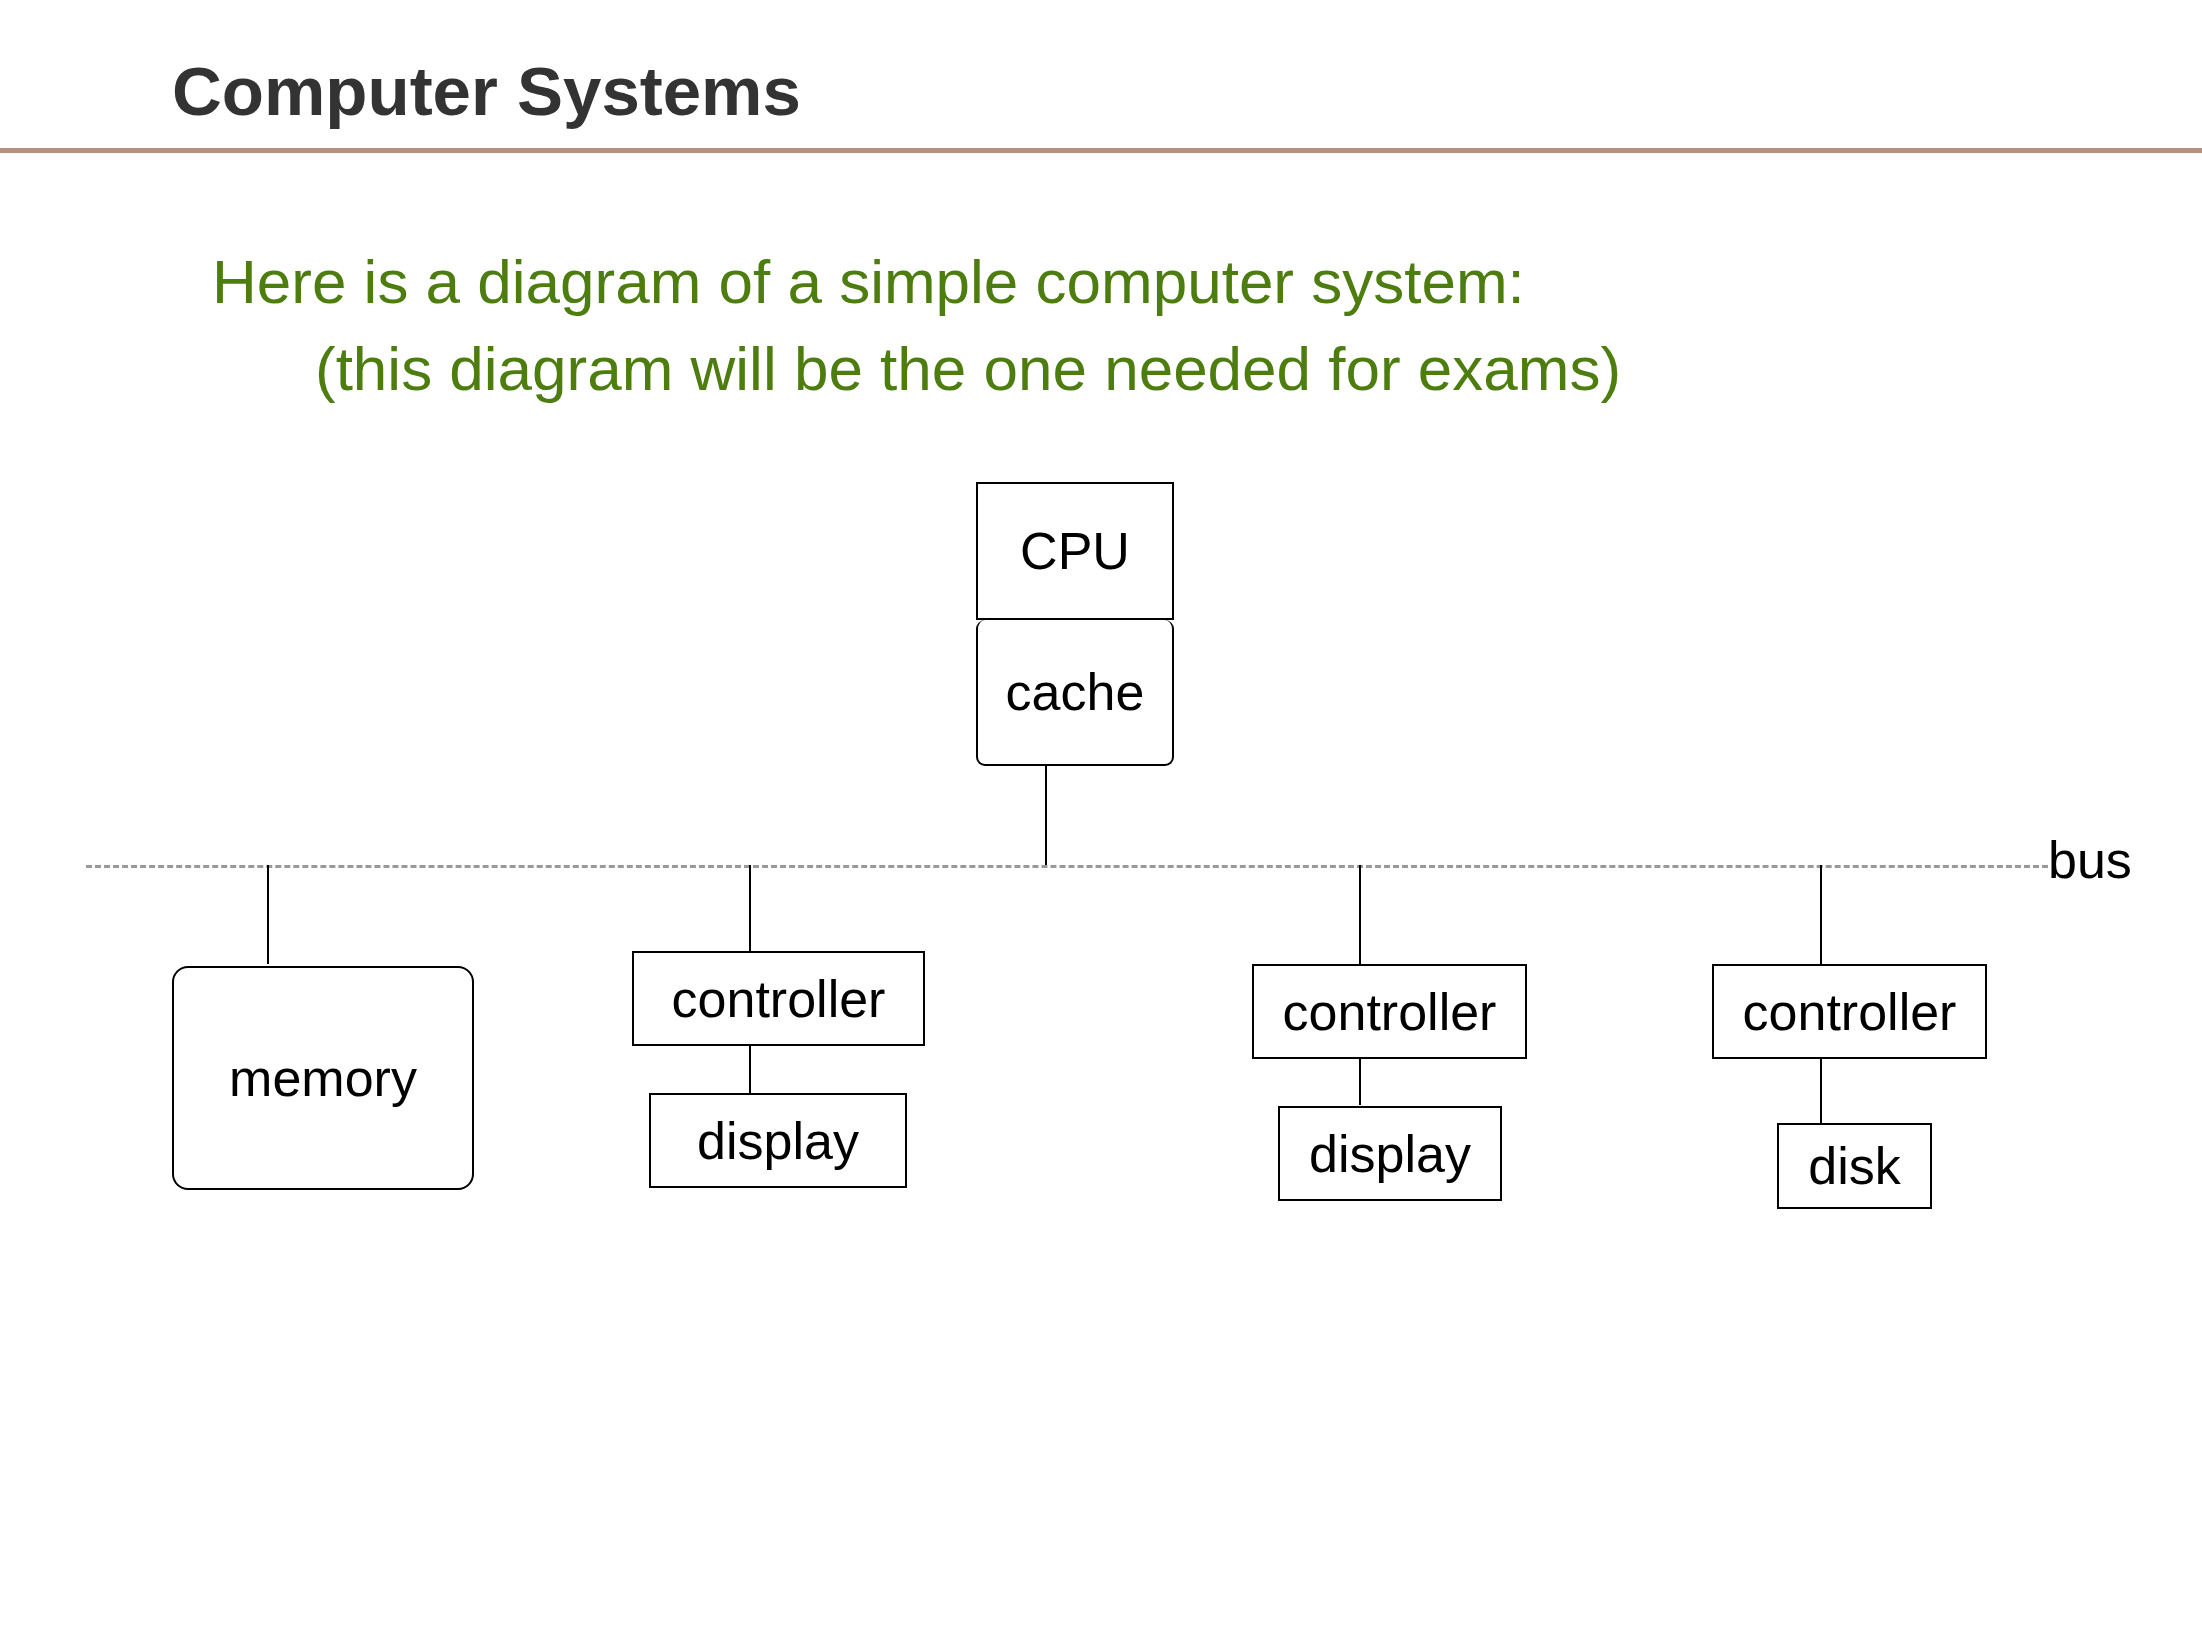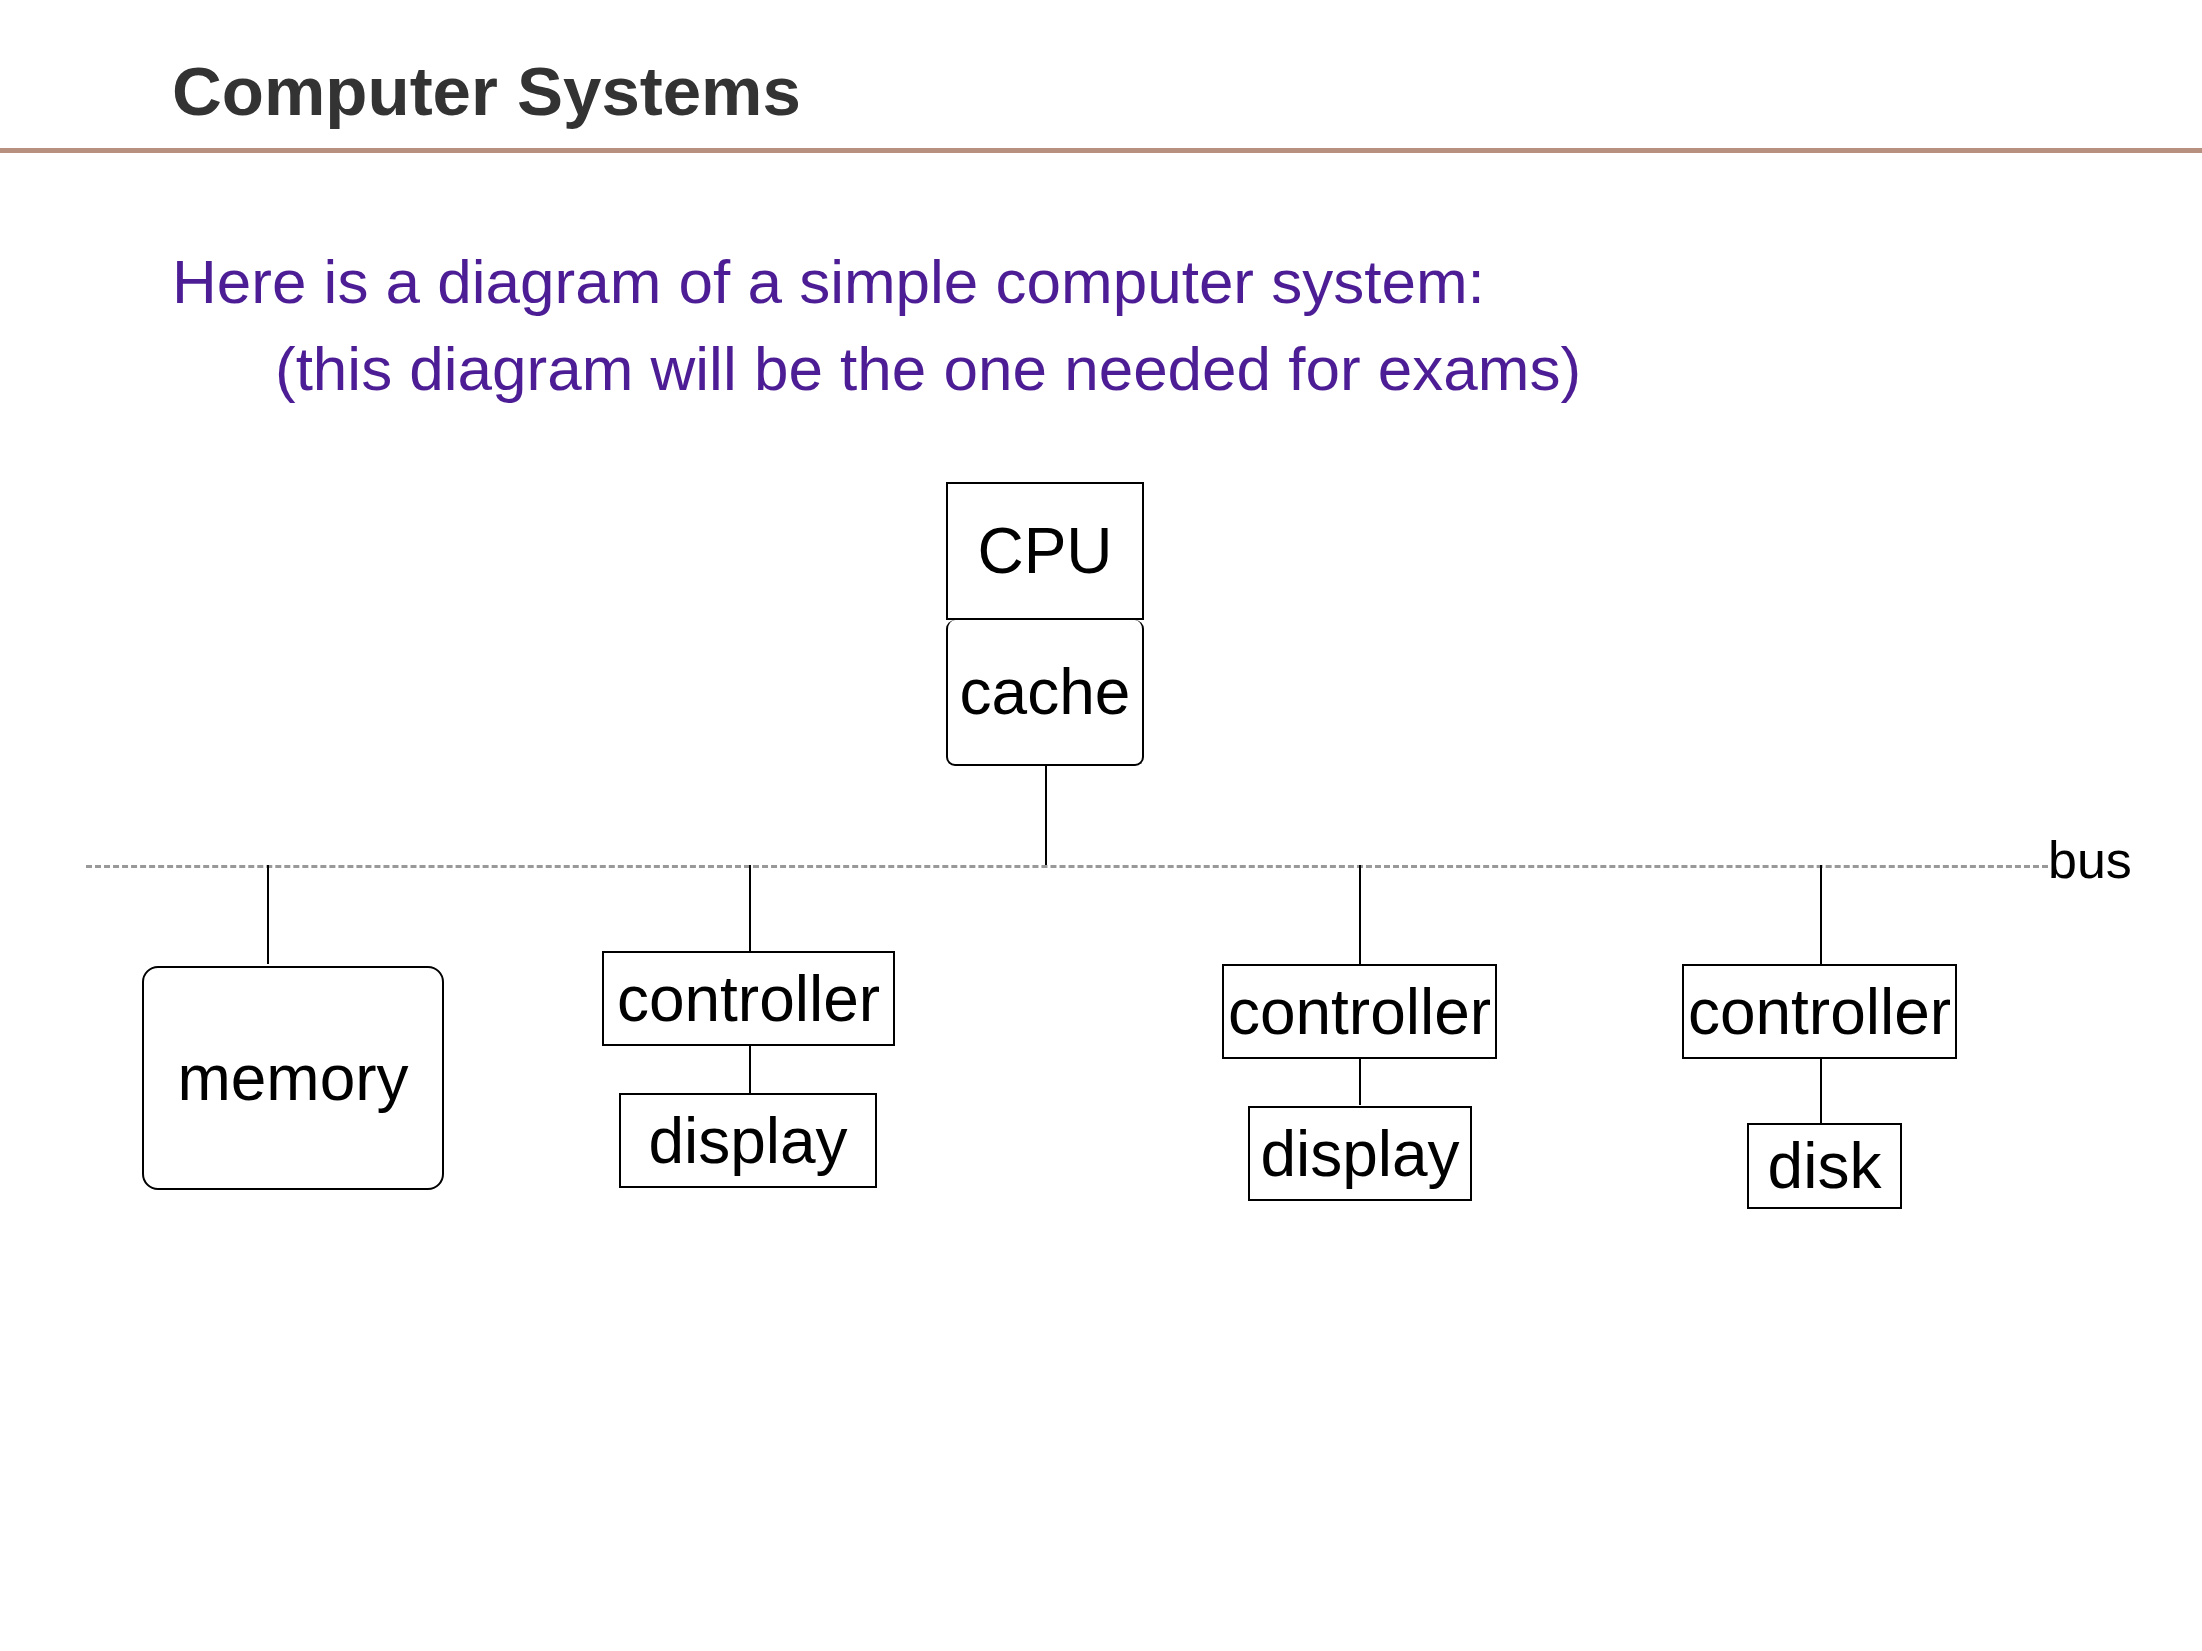--- a/index.html
+++ b/index.html
@@ -24,42 +24,44 @@
       font-size: 69px;
       font-weight: bold;
       color: #333;
       padding-left: 172px;
       padding-bottom: 17px;
       border-bottom: 5.2px solid #b89080;
       margin-bottom: 86px;
     }
     .body-text {
       font-size: 62px;
-      color: #4c1d95;
+      color: #4d7c0f;
       padding-left: 172px;
       line-height: 1.4;
+      margin-left: 40px;
     }
     .body-text .indent {
       padding-left: 103px;
     }
     .diagram {
       position: absolute;
       top: 482px;
       left: 0;
       width: 2203px;
       height: 1032px;
     }
     .box {
       position: absolute;
       border: 2.6px solid black;
       background: white;
       display: flex;
       align-items: center;
       justify-content: center;
-      font-size: 64px;
+      font-size: 52px;
+      margin-left: 30px;
     }
     .cpu-box {
       left: 946px;
       top: 0;
       width: 198px;
       height: 138px;
     }
     .cache-box {
       left: 946px;
       top: 138px;

